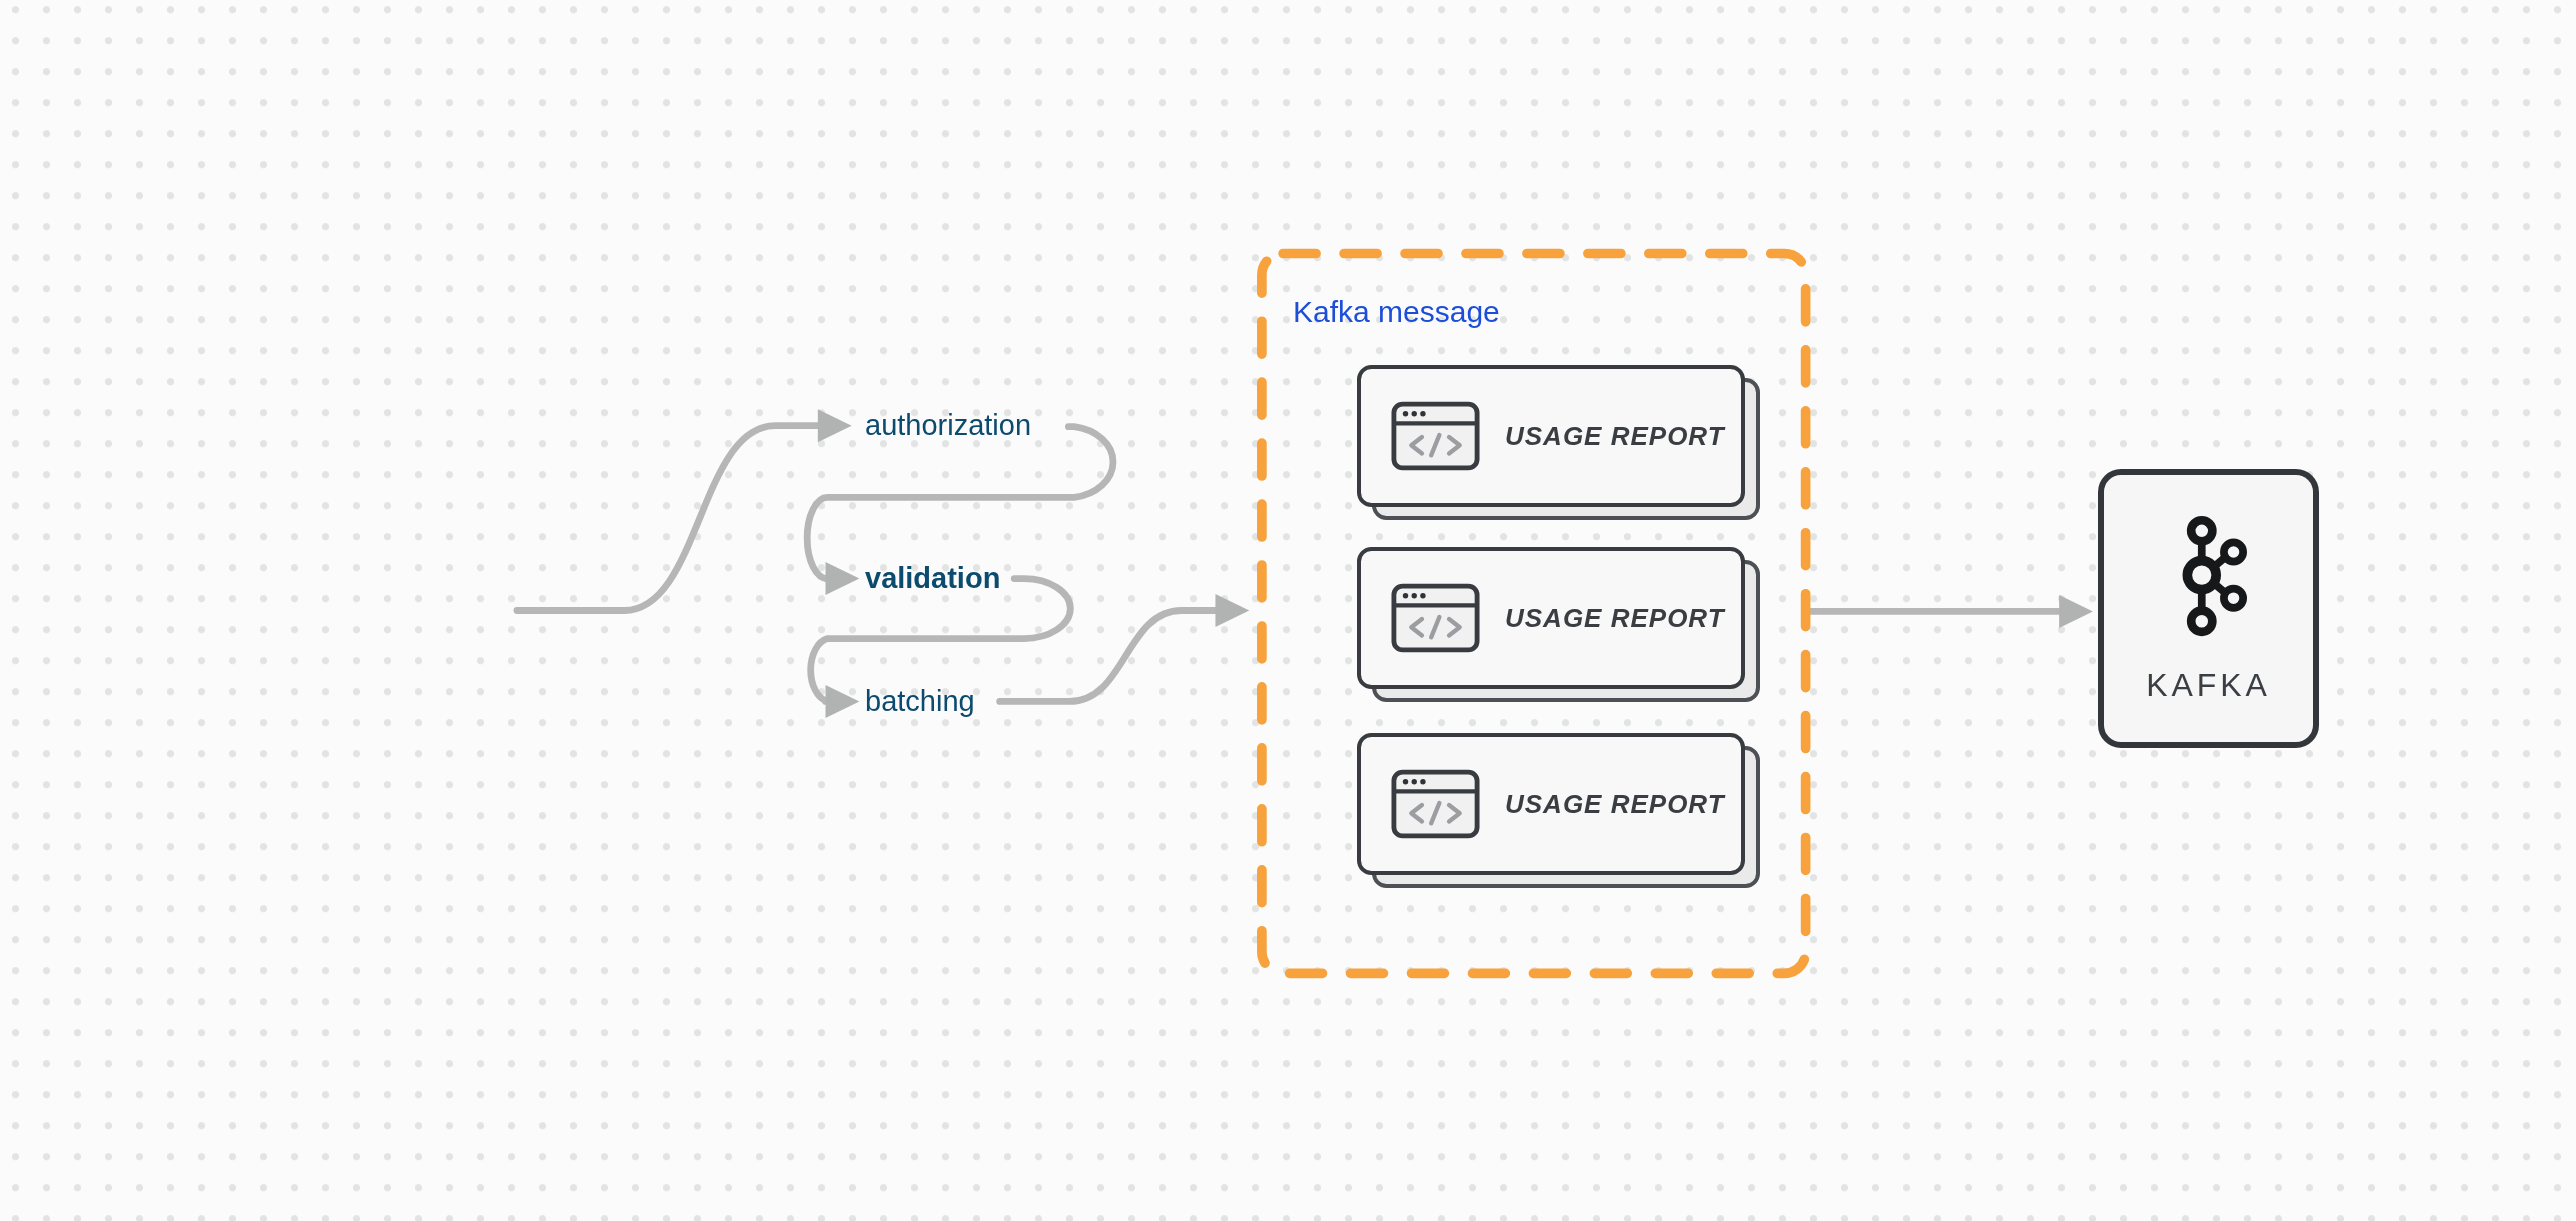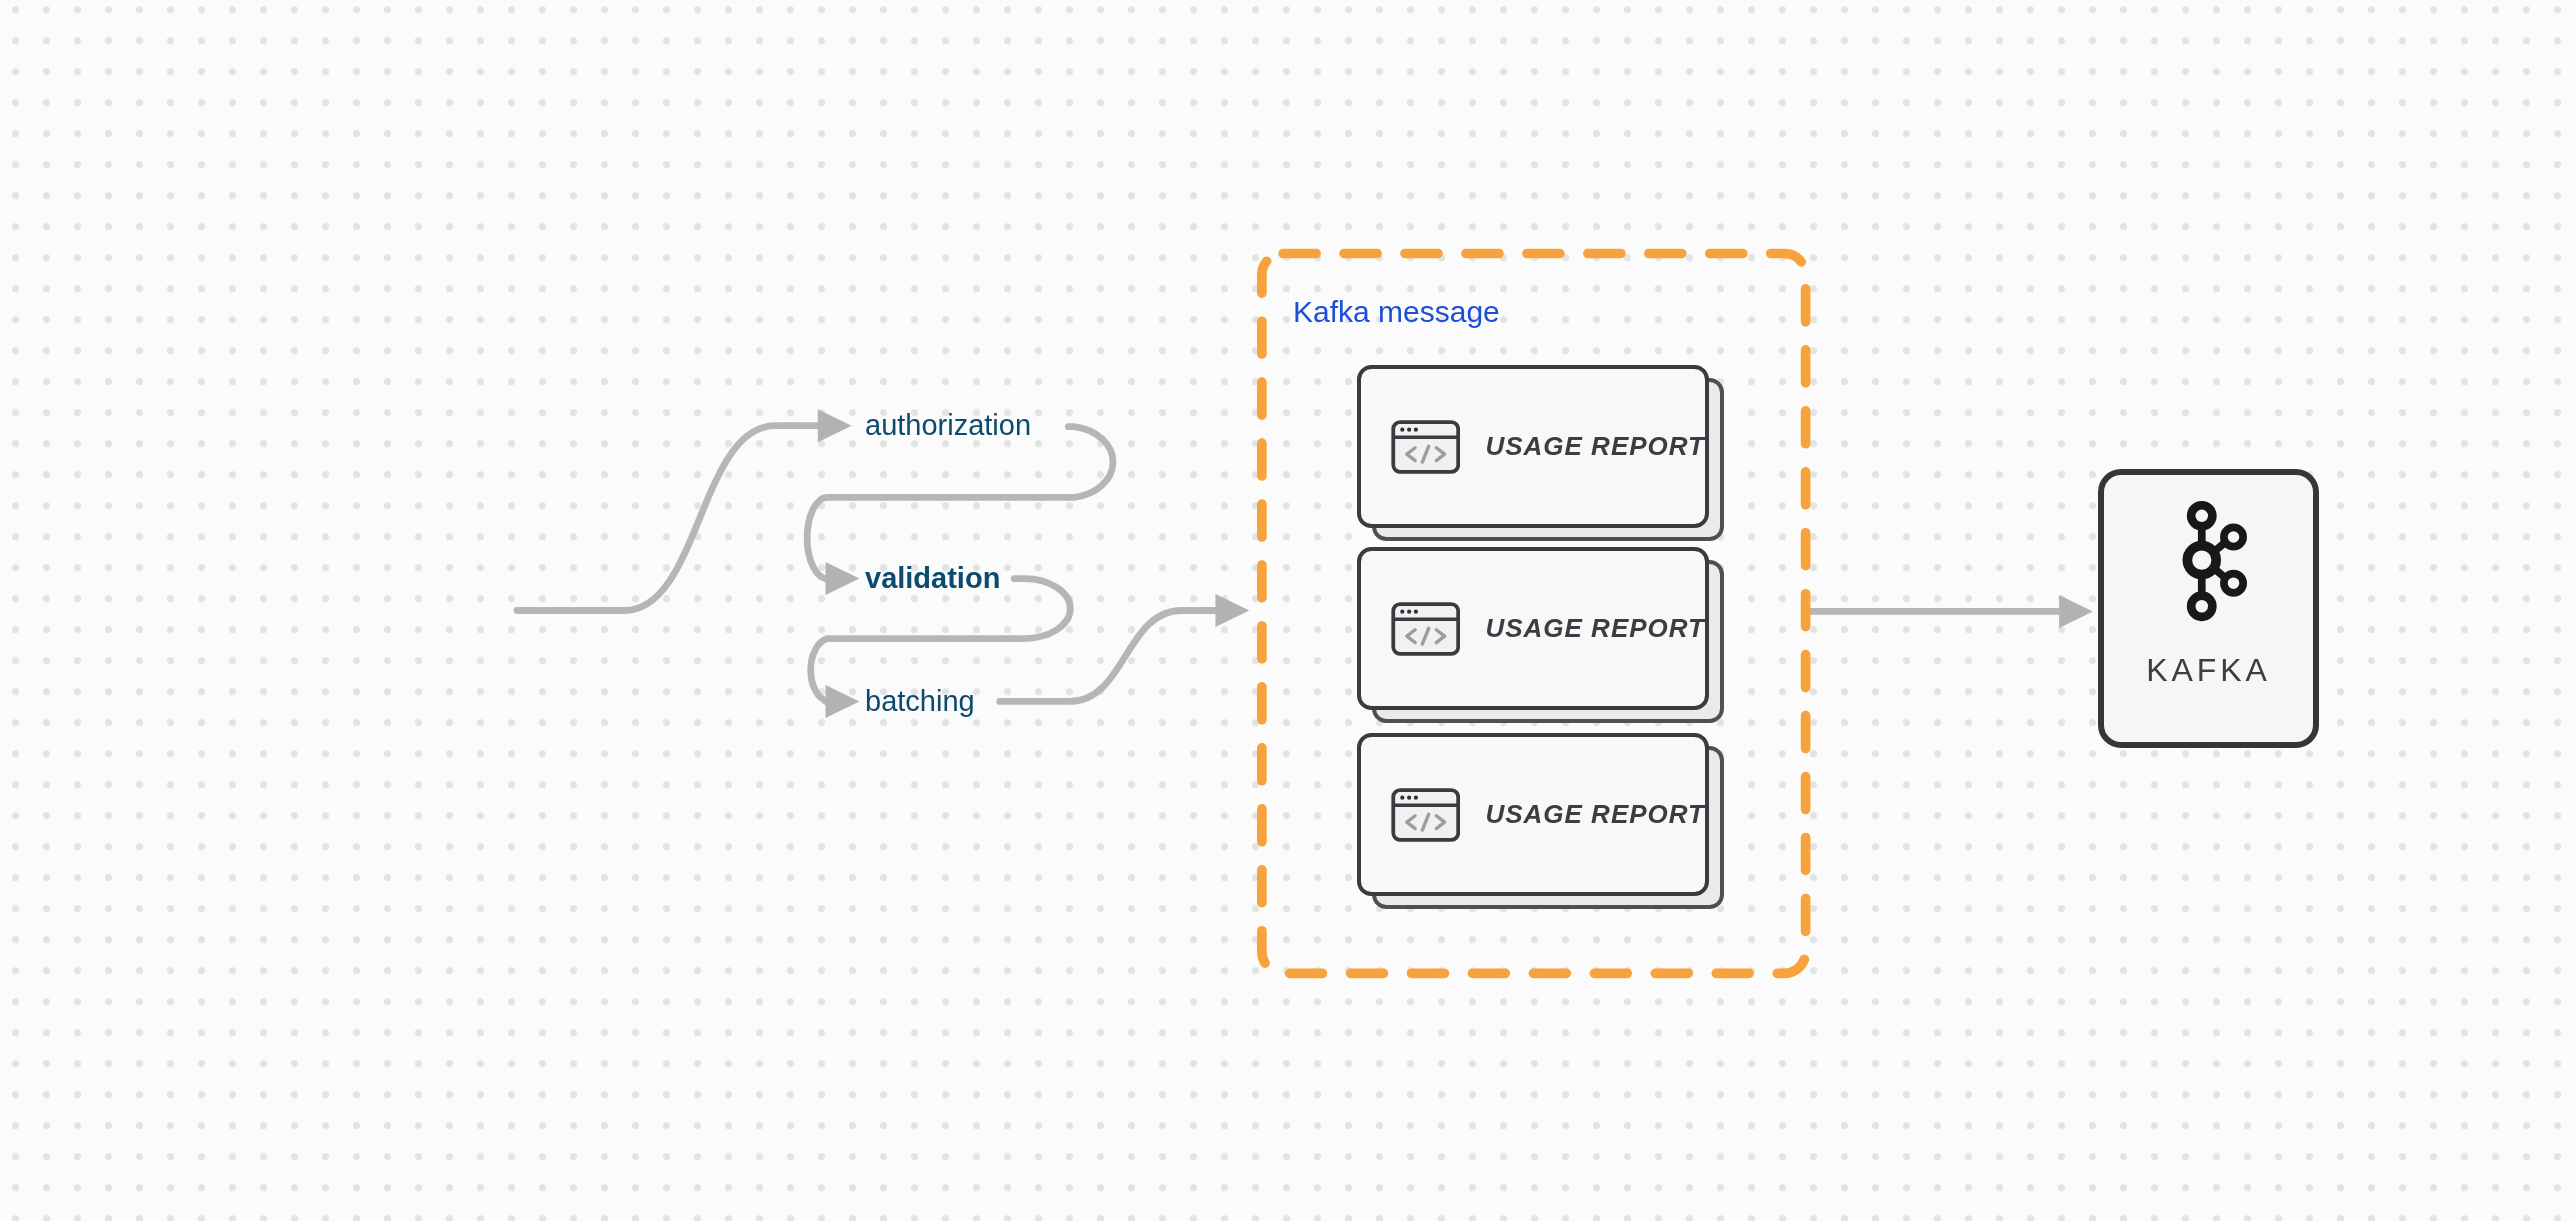--- a/index.html
+++ b/index.html
@@ -21,39 +21,39 @@
     background:#f5f6f5;border:5.8px solid #33373c;border-radius:19.4px;
     display:flex;flex-direction:column;align-items:center;
   }
   .node-label{
     color:#45494e;letter-spacing:1.5px;font-weight:500;white-space:nowrap;
   }
 
   #usage-service{left:257px;top:503px;width:248px;height:218px;padding-top:31px;}
   #usage-service .node-label{margin-top:21px;font-size:22px;}
 
-  #kafka-node{left:2098px;top:469px;width:221px;height:279px;border-width:6.8px;border-radius:23px;padding-top:24px;}
+  #kafka-node{left:2098px;top:469px;width:221px;height:279px;border-width:6.8px;border-radius:23px;padding-top:39px;}
   #kafka-node .node-label{margin-top:27px;font-size:32px;letter-spacing:3.9px;color:#3b3f44;}
 
   
   .step-label{
     position:absolute;left:865px;height:43px;line-height:43px;
     font-size:29px;font-weight:500;color:#0c4a6e;white-space:nowrap;
   }
   #step-authorization{top:404px;}
   #step-validation{top:557px;font-weight:bold;}
   #step-batching{top:680px;}
 
   
   #group-title{
     position:absolute;left:1293px;top:291px;height:41px;line-height:41px;
     font-size:30px;font-weight:500;color:#1d4ed8;white-space:nowrap;
   }
   .report-card{
-    position:absolute;left:1357px;width:352px;height:163px;
+    position:absolute;left:1357px;width:352px;height:142px;padding-left:36px;
   }
   .card-shadow{
     position:absolute;left:14.5px;top:12.6px;width:100%;height:100%;
     box-sizing:border-box;background:#e9eae9;border:4.8px solid #4d5155;border-radius:14.5px;
   }
   .card-face{
     position:absolute;left:0;top:0;width:100%;height:100%;
     box-sizing:border-box;background:#f7f8f7;border:4.8px solid #383c41;border-radius:14.5px;
     display:flex;align-items:center;padding-left:30px;
   }

